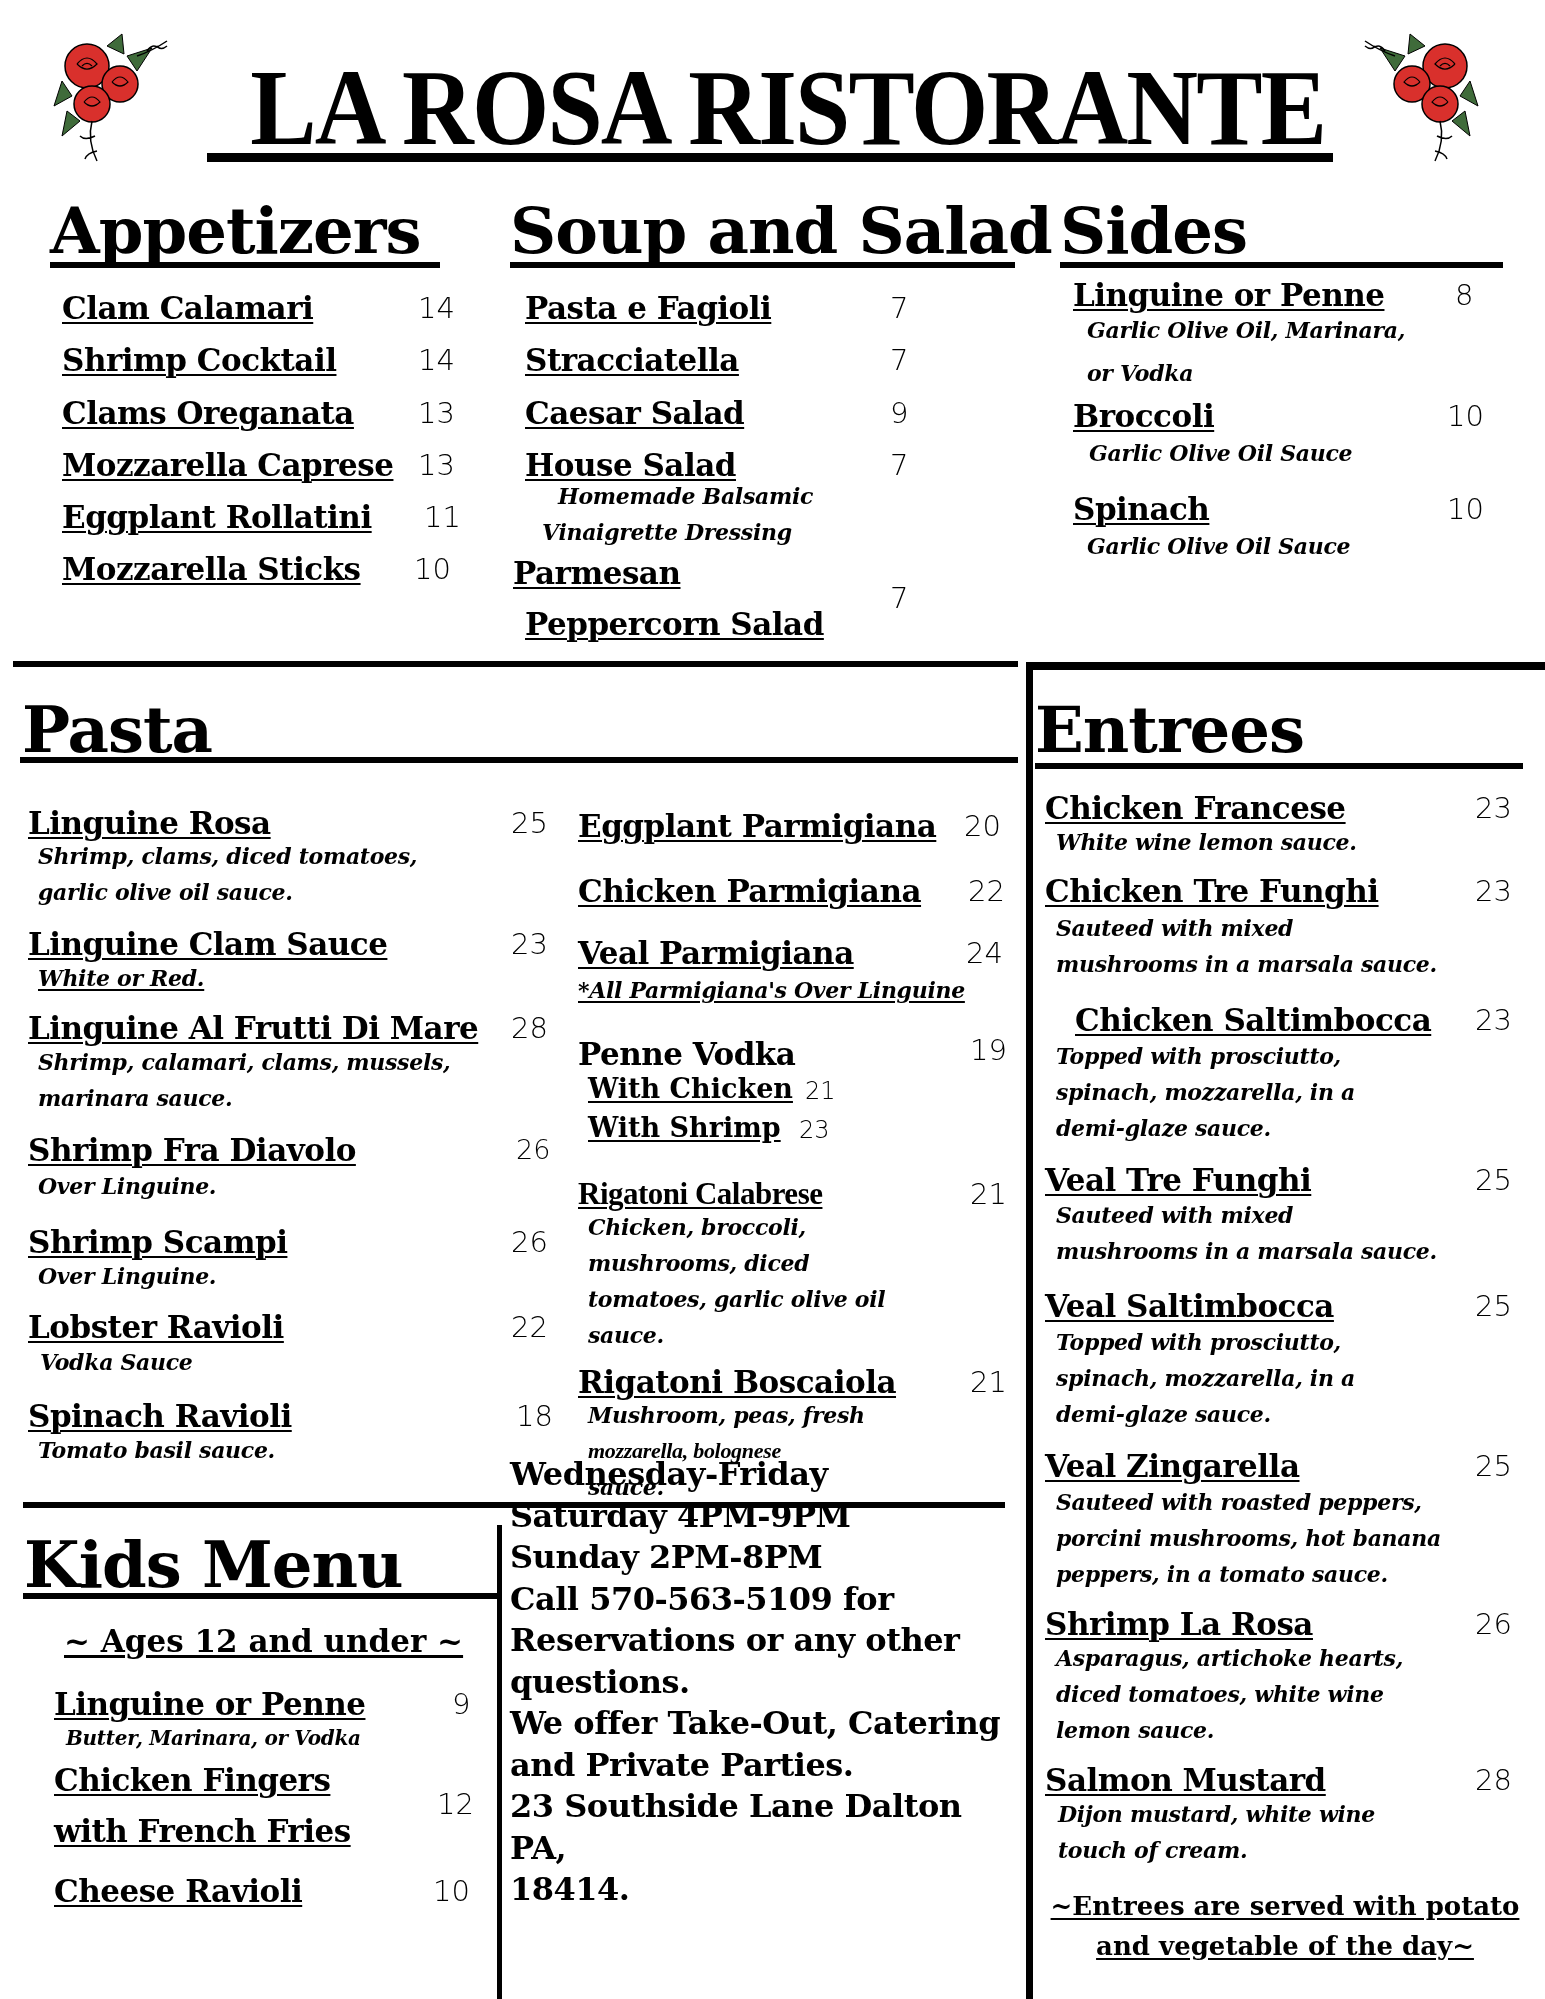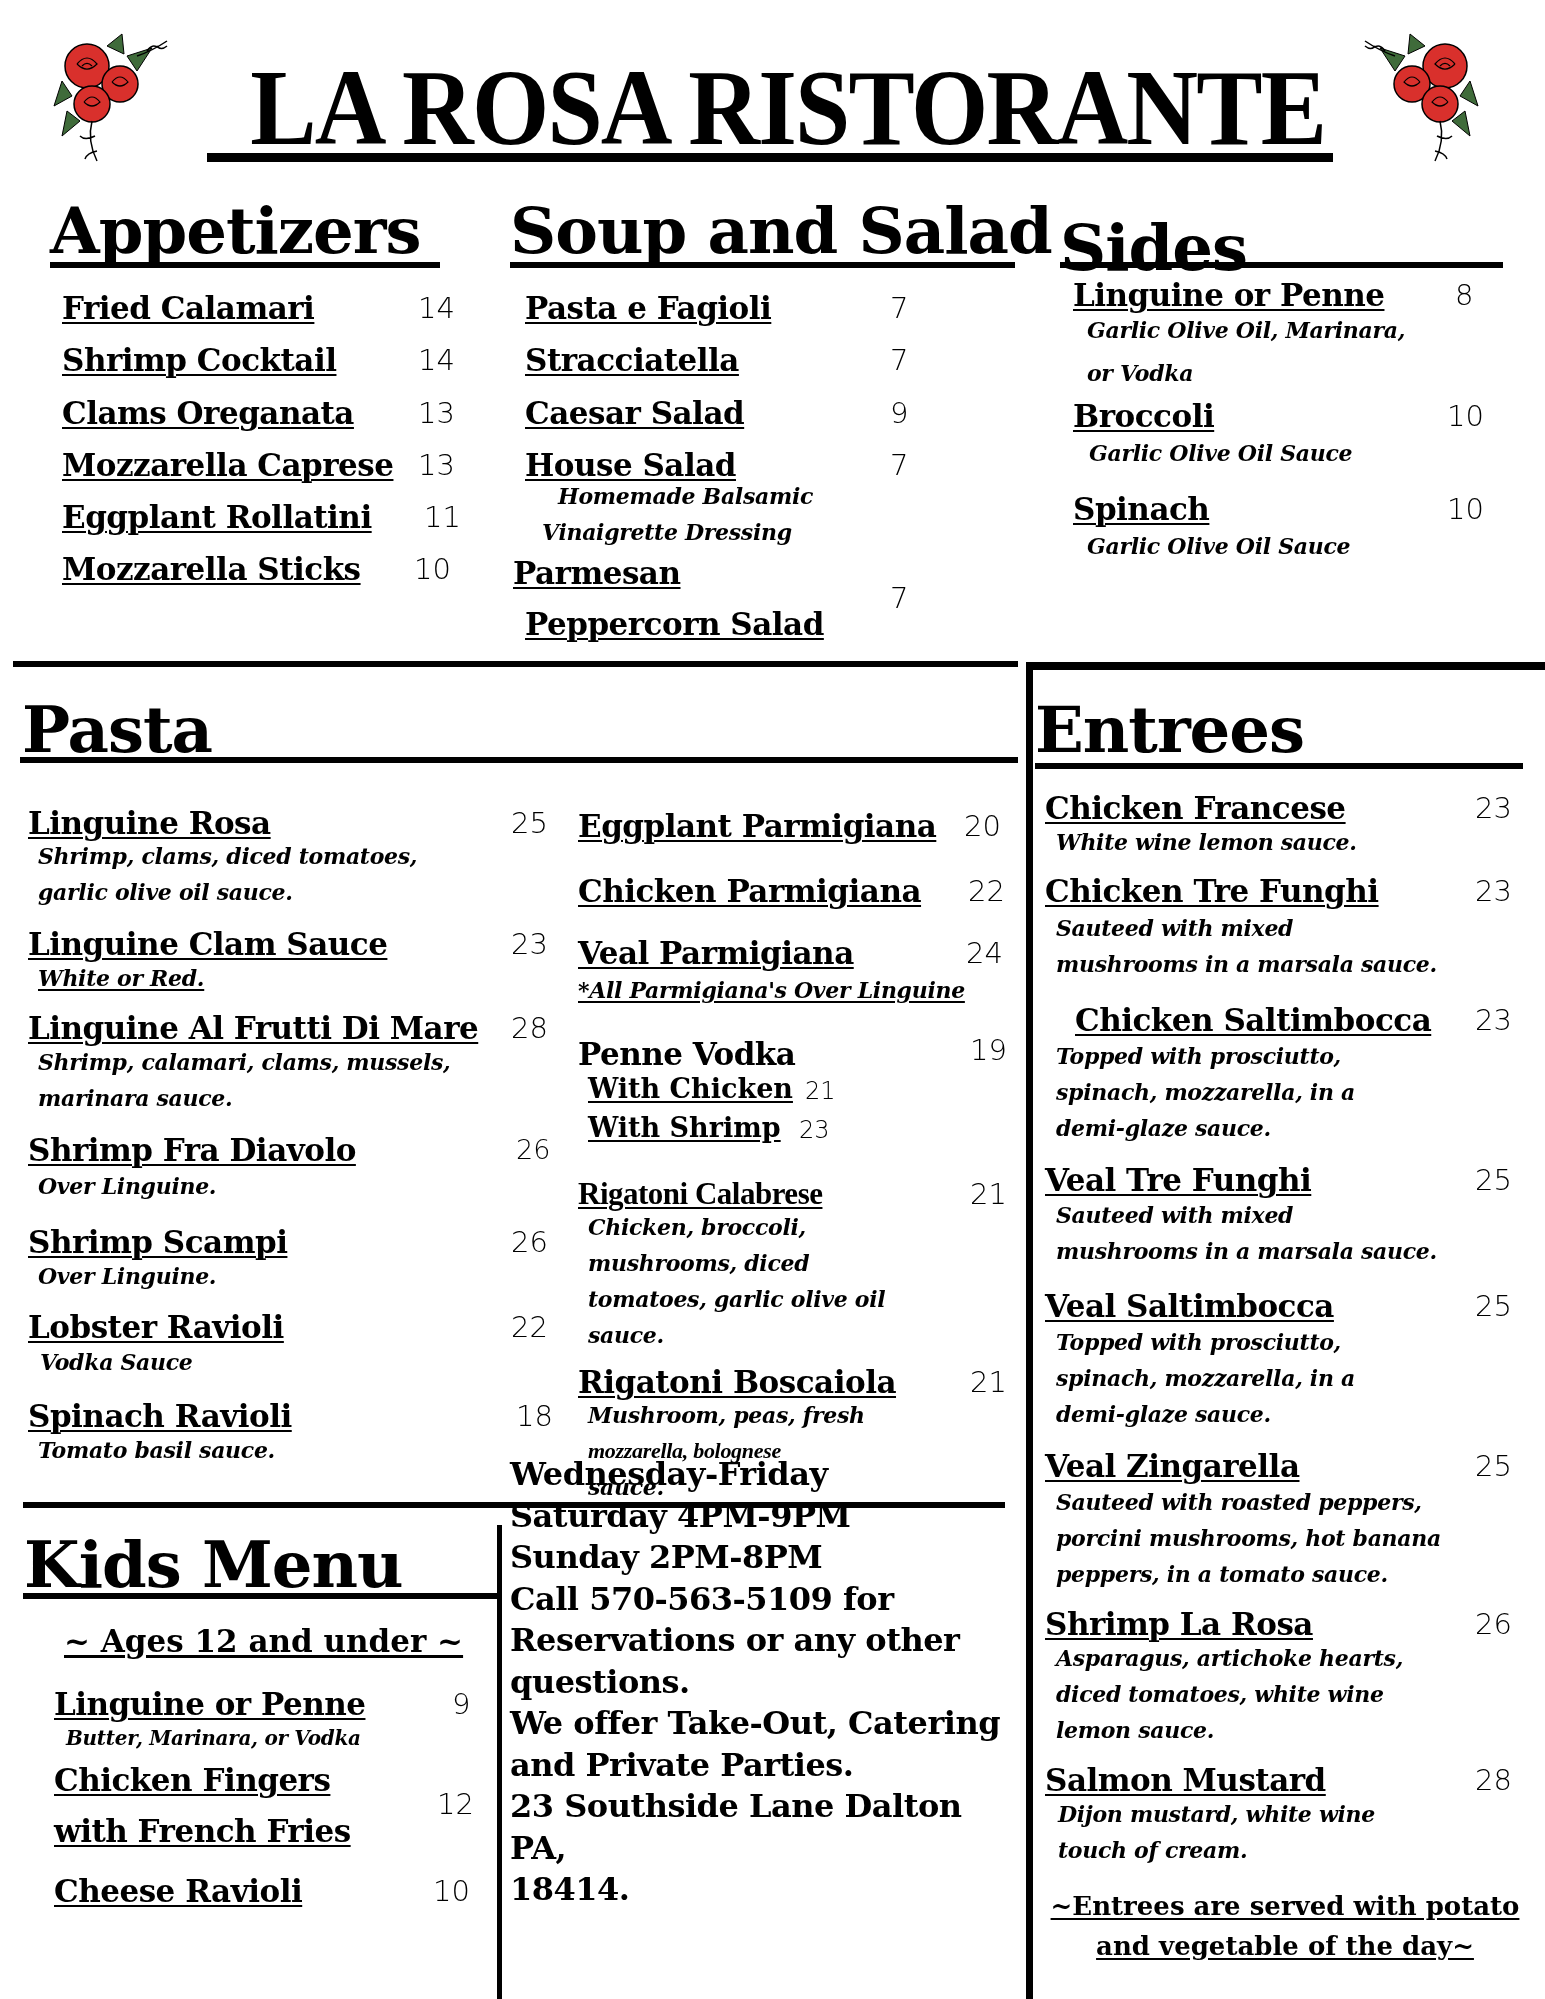--- a/index.html
+++ b/index.html
@@ -54,21 +54,21 @@
     <path d="M85 30 q15 -5 30 -15 M95 25 q5 -8 12 -3 M105 20 q4 5 10 0" fill="none" stroke="#000" stroke-width="1.5"></path>
     <path d="M40 95 q-5 20 5 40 M43 110 q-10 5 -15 0 M45 125 q-10 2 -12 8" fill="none" stroke="#000" stroke-width="1.5"></path>
   </svg>
 </div>
 <div class="abs title">LA ROSA RISTORANTE</div>
 <div class="abs title-bar"></div>
 
 <div class="abs sec-h" style="left:50px;top:196px;">Appetizers</div>
 <div class="abs sec-rule" style="left:50px;top:262px;width:390px;"></div>
 
-<div class="abs name" style="left:62px;top:290px;">Fried Calamari</div>
+<div class="abs name" style="left:62px;top:290px;">Clam Calamari</div>
 <div class="abs price" style="left:418px;top:290px;">14</div>
 <div class="abs name" style="left:62px;top:342px;">Shrimp Cocktail</div>
 <div class="abs price" style="left:418px;top:342px;">14</div>
 <div class="abs name" style="left:62px;top:395px;">Clams Oreganata</div>
 <div class="abs price" style="left:418px;top:395px;">13</div>
 <div class="abs name" style="left:62px;top:447px;">Mozzarella Caprese</div>
 <div class="abs price" style="left:418px;top:447px;">13</div>
 <div class="abs name" style="left:62px;top:499px;">Eggplant Rollatini</div>
 <div class="abs price" style="left:424px;top:499px;">11</div>
 <div class="abs name" style="left:62px;top:551px;">Mozzarella Sticks</div>
@@ -84,21 +84,21 @@
 <div class="abs name" style="left:525px;top:395px;">Caesar Salad</div>
 <div class="abs price" style="left:890px;top:395px;">9</div>
 <div class="abs name" style="left:525px;top:447px;">House Salad</div>
 <div class="abs price" style="left:890px;top:447px;">7</div>
 <div class="abs desc" style="left:542px;top:478px;margin-left:16px;">Homemade Balsamic</div>
 <div class="abs desc" style="left:542px;top:514px;">Vinaigrette Dressing</div>
 <div class="abs name" style="left:513px;top:555px;">Parmesan</div>
 <div class="abs name" style="left:525px;top:606px;">Peppercorn Salad</div>
 <div class="abs price" style="left:890px;top:580px;">7</div>
 
-<div class="abs sec-h" style="left:1060px;top:213px;">Sides</div>
+<div class="abs sec-h" style="left:1060px;top:196px;">Sides</div>
 <div class="abs sec-rule" style="left:1060px;top:262px;width:443px;"></div>
 
 <div class="abs name" style="left:1073px;top:277px;">Linguine or Penne</div>
 <div class="abs price" style="left:1455px;top:277px;">8</div>
 <div class="abs desc" style="left:1087px;top:312px;">Garlic Olive Oil, Marinara,</div>
 <div class="abs desc" style="left:1087px;top:355px;">or Vodka</div>
 <div class="abs name" style="left:1073px;top:398px;">Broccoli</div>
 <div class="abs price" style="left:1447px;top:398px;">10</div>
 <div class="abs desc" style="left:1089px;top:435px;">Garlic Olive Oil Sauce</div>
 <div class="abs name" style="left:1073px;top:491px;">Spinach</div>

